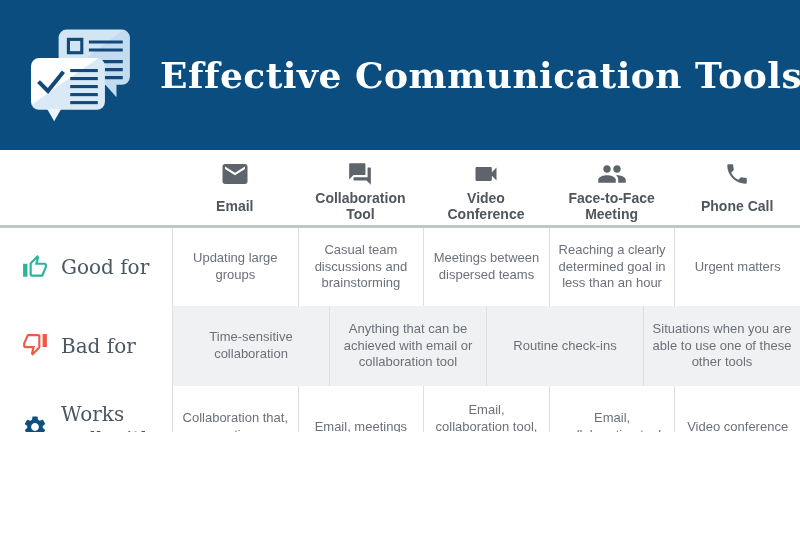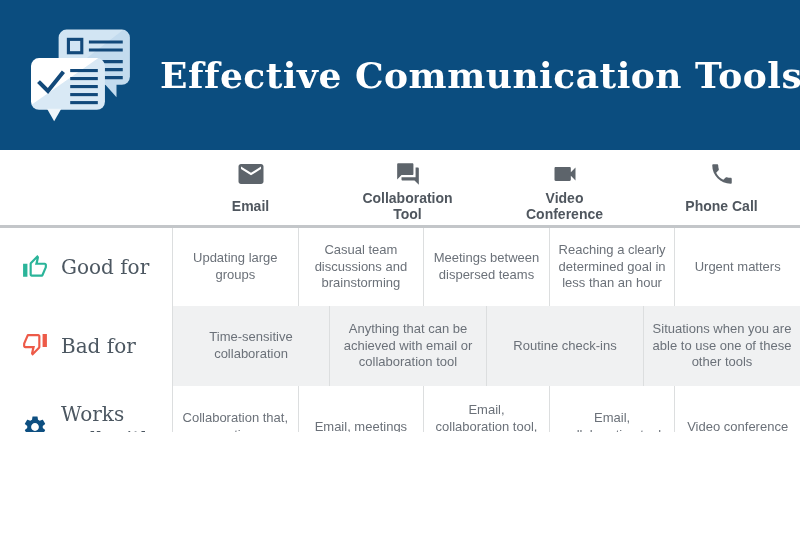--- a/index.html
+++ b/index.html
@@ -124,20 +124,28 @@
 
     <div class="col-head">
       <span class="col-icon">
         <svg width="28" height="28" viewBox="0 0 24 24">
             <path d="M17 10.5V7c0-.55-.45-1-1-1H4c-.55 0-1 .45-1 1v10c0 .55.45 1 1 1h12c.55 0 1-.45 1-1v-3.5l4 4v-11l-4 4z"></path>
           </svg>
       </span>
       <span class="col-label">Video Conference</span>
     </div>
 
+    <div class="col-head">
+      <span class="col-icon">
+        <svg width="30" height="30" viewBox="0 0 24 24">
+            <path d="M16 11c1.66 0 2.99-1.34 2.99-3S17.66 5 16 5c-1.66 0-3 1.34-3 3s1.34 3 3 3zm-8 0c1.66 0 2.99-1.34 2.99-3S9.66 5 8 5C6.34 5 5 6.34 5 8s1.34 3 3 3zm0 2c-2.33 0-7 1.17-7 3.5V19h14v-2.5c0-2.33-4.67-3.5-7-3.5zm8 0c-.29 0-.62.02-.97.05 1.16.84 1.97 1.97 1.97 3.45V19h6v-2.5c0-2.33-4.67-3.5-7-3.5z"></path>
+          </svg>
+      </span>
+      <span class="col-label">Face-to-Face Meeting</span>
+    </div>
 
     <div class="col-head">
       <span class="col-icon">
         <svg width="26" height="26" viewBox="0 0 24 24">
             <path d="M6.62 10.79c1.44 2.83 3.76 5.14 6.59 6.59l2.2-2.2c.27-.27.67-.36 1.02-.24 1.12.37 2.33.57 3.57.57.55 0 1 .45 1 1V20c0 .55-.45 1-1 1-9.39 0-17-7.61-17-17 0-.55.45-1 1-1h3.5c.55 0 1 .45 1 1 0 1.25.2 2.45.57 3.57.11.35.03.74-.25 1.02l-2.2 2.2z"></path>
           </svg>
       </span>
       <span class="col-label">Phone Call</span>
     </div>
   </div>

